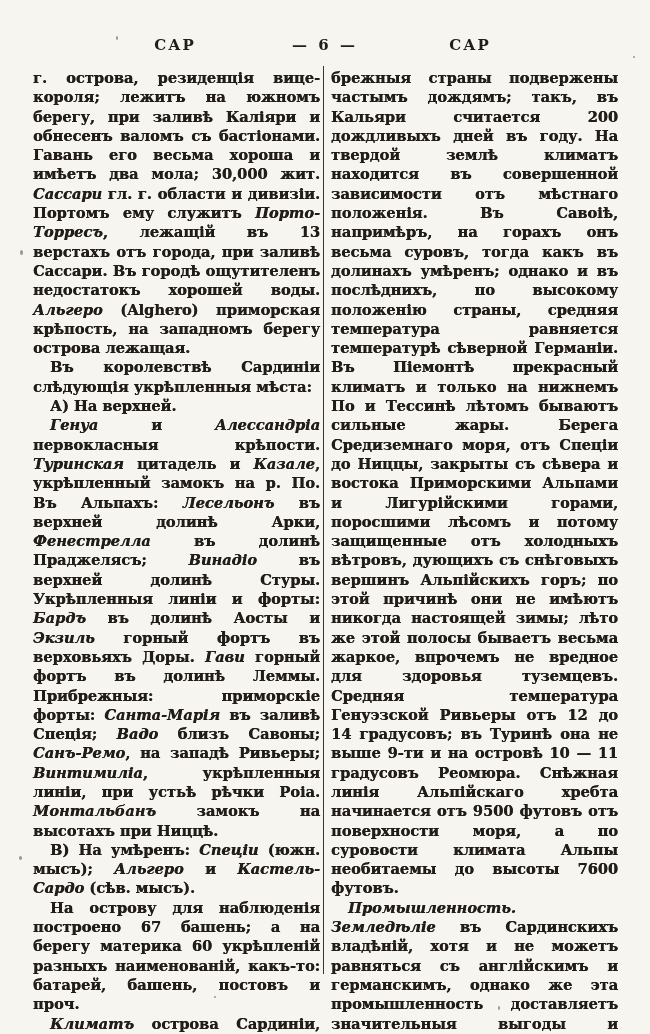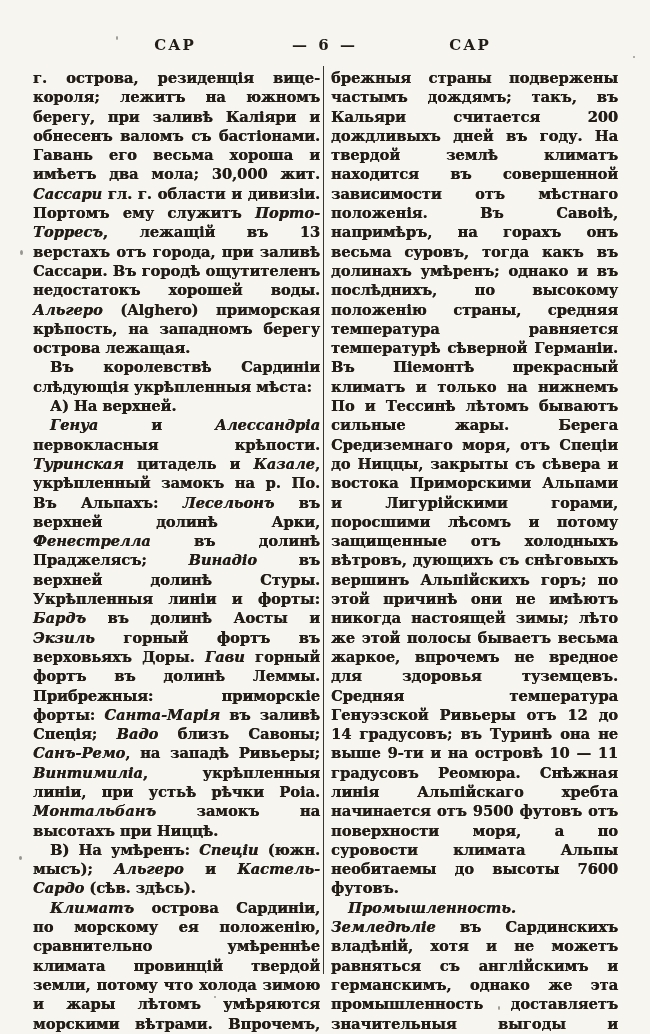--- a/index.html
+++ b/index.html
@@ -53,21 +53,22 @@
     <span class="hdr-left">САР</span>
     <span class="hdr-center">— 6 —</span>
     <span class="hdr-right">САР</span>
   </div>
 
   <div class="col col-left">
       <p class="para"><span class="run">г. острова, резиденція вице-короля; лежитъ на южномъ берегу, при заливѣ Каліяри и обнесенъ валомъ съ бастіонами. Гавань его весьма хороша и имѣетъ два мола; 30,000 жит. </span><span class="run it">Сассари</span><span class="run"> гл. г. области и дивизіи. Портомъ ему служитъ </span><span class="run it">Порто-Торресъ</span><span class="run">, лежащій въ 13 верстахъ отъ города, при заливѣ Сассари. Въ городѣ ощутителенъ недостатокъ хорошей воды. </span><span class="run it">Альгеро</span><span class="run"> (Alghero) приморская крѣпость, на западномъ берегу острова лежащая.</span></p>
       <p class="para indent"><span class="run">Въ королевствѣ Сардиніи слѣдующія укрѣпленныя мѣста:</span></p>
       <p class="para indent"><span class="run">А) На верхней.</span></p>
       <p class="para indent"><span class="run it">Генуа</span><span class="run"> и </span><span class="run it">Алессандріа</span><span class="run"> первокласныя крѣпости. </span><span class="run it">Туринская</span><span class="run"> цитадель и </span><span class="run it">Казале</span><span class="run">, укрѣпленный замокъ на р. По. Въ Альпахъ: </span><span class="run it">Лесельонъ</span><span class="run"> въ верхней долинѣ Арки, </span><span class="run it">Фенестрелла</span><span class="run"> въ долинѣ Праджелясъ; </span><span class="run it">Винадіо</span><span class="run"> въ верхней долинѣ Стуры. Укрѣпленныя линіи и форты: </span><span class="run it">Бардъ</span><span class="run"> въ долинѣ Аосты и </span><span class="run it">Экзиль</span><span class="run"> горный фортъ въ верховьяхъ Доры. </span><span class="run it">Гави</span><span class="run"> горный фортъ въ долинѣ Леммы. Прибрежныя: приморскіе форты: </span><span class="run it">Санта-Марія</span><span class="run"> въ заливѣ Спеція; </span><span class="run it">Вадо</span><span class="run"> близъ Савоны; </span><span class="run it">Санъ-Ремо</span><span class="run">, на западѣ Ривьеры; </span><span class="run it">Винтимиліа</span><span class="run">, укрѣпленныя линіи, при устьѣ рѣчки Роіа. </span><span class="run it">Монтальбанъ</span><span class="run"> замокъ на высотахъ при Ниццѣ.</span></p>
-      <p class="para indent"><span class="run">В) На умѣренъ: </span><span class="run it">Спеціи</span><span class="run"> (южн. мысъ); </span><span class="run it">Альгеро</span><span class="run"> и </span><span class="run it">Кастель-Сардо</span><span class="run"> (сѣв. здѣсь).</span></p>
+      <p class="para indent"><span class="run">В) На умѣренъ: </span><span class="run it">Спеціи</span><span class="run"> (южн. мысъ); </span><span class="run it">Альгеро</span><span class="run"> и </span><span class="run it">Кастель-Сардо</span><span class="run"> (сѣв. мысъ).</span></p>
+      <p class="para indent"><span class="run">На острову для наблюденія построено 67 башень; а на берегу материка 60 укрѣпленій разныхъ наименованій, какъ-то: батарей, башень, постовъ и проч.</span></p>
       <p class="para indent"><span class="run it">Климатъ</span><span class="run"> острова Сардиніи, по морскому ея положенію, сравнительно умѣреннѣе климата провинцій твердой земли, потому что холода зимою и жары лѣтомъ умѣряются морскими вѣтрами. Впрочемъ, въ срединѣ острова, въ долинахъ, жары бываютъ нестерпимы; что, въ соединеніи съ болотными испареніями, производитъ между жителями многія болѣзни. Господствующіе вѣтры суть: сѣверо-западный и юго-восточный. Бури здѣсь нерѣдки и при-</span></p>
     </div>
 
   <div class="divider"></div>
 
   <div class="col col-right">
       <p class="para"><span class="run">брежныя страны подвержены частымъ дождямъ; такъ, въ Кальяри считается 200 дождливыхъ дней въ году. На твердой землѣ климатъ находится въ совершенной зависимости отъ мѣстнаго положенія. Въ Савоіѣ, напримѣръ, на горахъ онъ весьма суровъ, тогда какъ въ долинахъ умѣренъ; однако и въ послѣднихъ, по высокому положенію страны, средняя температура равняется температурѣ сѣверной Германіи. Въ Піемонтѣ прекрасный климатъ и только на нижнемъ По и Тессинѣ лѣтомъ бываютъ сильные жары. Берега Средиземнаго моря, отъ Спеціи до Ниццы, закрыты съ сѣвера и востока Приморскими Альпами и Лигурійскими горами, поросшими лѣсомъ и потому защищенные отъ холодныхъ вѣтровъ, дующихъ съ снѣговыхъ вершинъ Альпійскихъ горъ; по этой причинѣ они не имѣютъ никогда настоящей зимы; лѣто же этой полосы бываетъ весьма жаркое, впрочемъ не вредное для здоровья туземцевъ. Средняя температура Генуэзской Ривьеры отъ 12 до 14 градусовъ; въ Туринѣ она не выше 9-ти и на островѣ 10 — 11 градусовъ Реомюра. Снѣжная линія Альпійскаго хребта начинается отъ 9500 футовъ отъ поверхности моря, а по суровости климата Альпы необитаемы до высоты 7600 футовъ.</span></p>
       <p class="para indent"><span class="run it">Промышленность.</span><span class="run"> </span><span class="run it">Земледѣліе</span><span class="run"> въ Сардинскихъ владѣній, хотя и не можетъ равняться съ англійскимъ и германскимъ, однако же эта промышленность доставляетъ значительныя выгоды и сообразна съ климатомъ и мѣстностію края. Почва земли, за небольшими исключеніями, весьма плодородна и производитъ почти все необходимое для продовольствія жителей; только незначительное количество зерноваго хлѣба получается изъ за границы. Южный берегъ твердой земли и островъ производятъ превосходные плоды, какъ напр. сливы, финики, винныя ягоды, гренады, оливки, фисташки, апельсины и лимоны. Апельсинныя и лимонныя деревья составляютъ лѣса въ ок-</span></p>
     </div>
 

